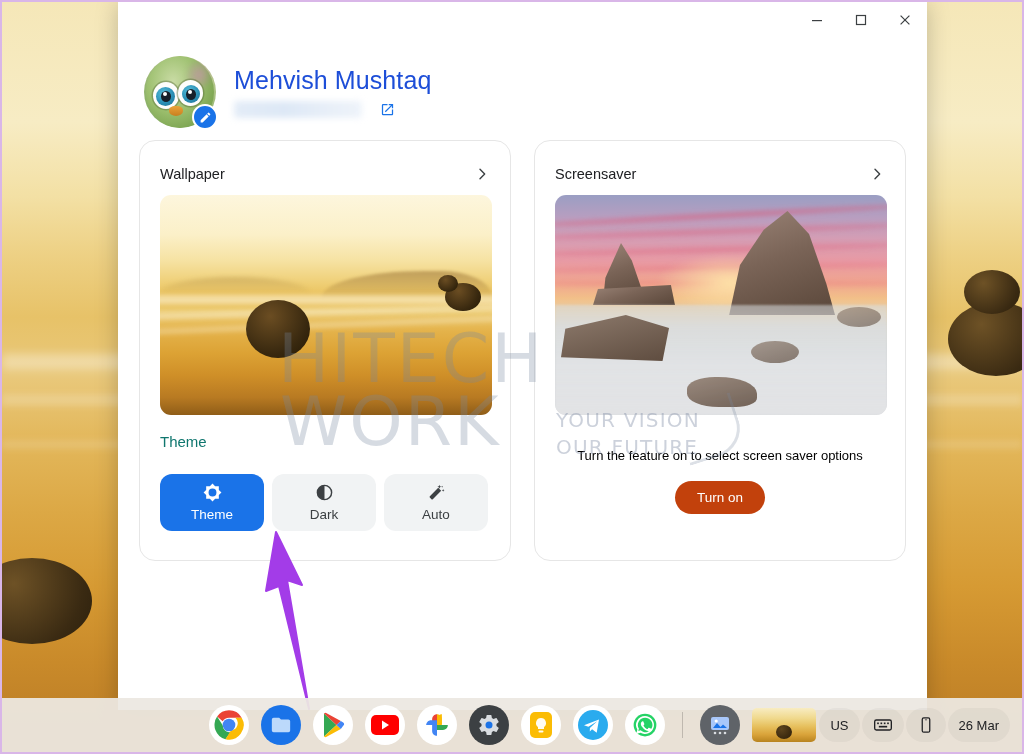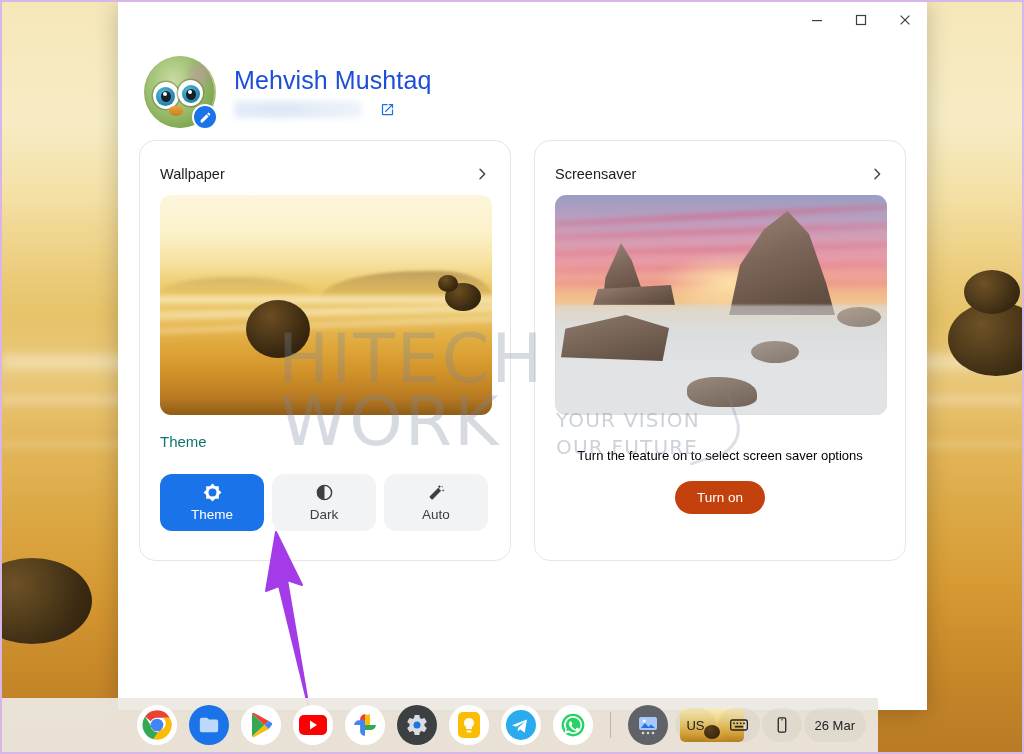--- a/index.html
+++ b/index.html
@@ -315,21 +315,21 @@
     border-radius: 0 0 50% 0;
     border-top: none; border-left: none;
     transform: rotate(-18deg);
   }
 
   
   .arrow { position: absolute; left: 252px; top: 527px; z-index: 60; pointer-events: none; }
 
   
   .shelf {
-    position: absolute; left: 0; bottom: 0; width: 876px; height: 54px;
+    position: absolute; left: 0; bottom: 0; width: 1020px; height: 54px;
     background: rgba(236,232,225,0.94);
     display: flex; align-items: center; justify-content: center;
     z-index: 70;
   }
   .shelf-apps { display: flex; align-items: center; gap: 12px; }
   .app {
     width: 40px; height: 40px; border-radius: 50%;
     display: flex; align-items: center; justify-content: center;
     position: relative; cursor: pointer;
     background: #ffffff;

